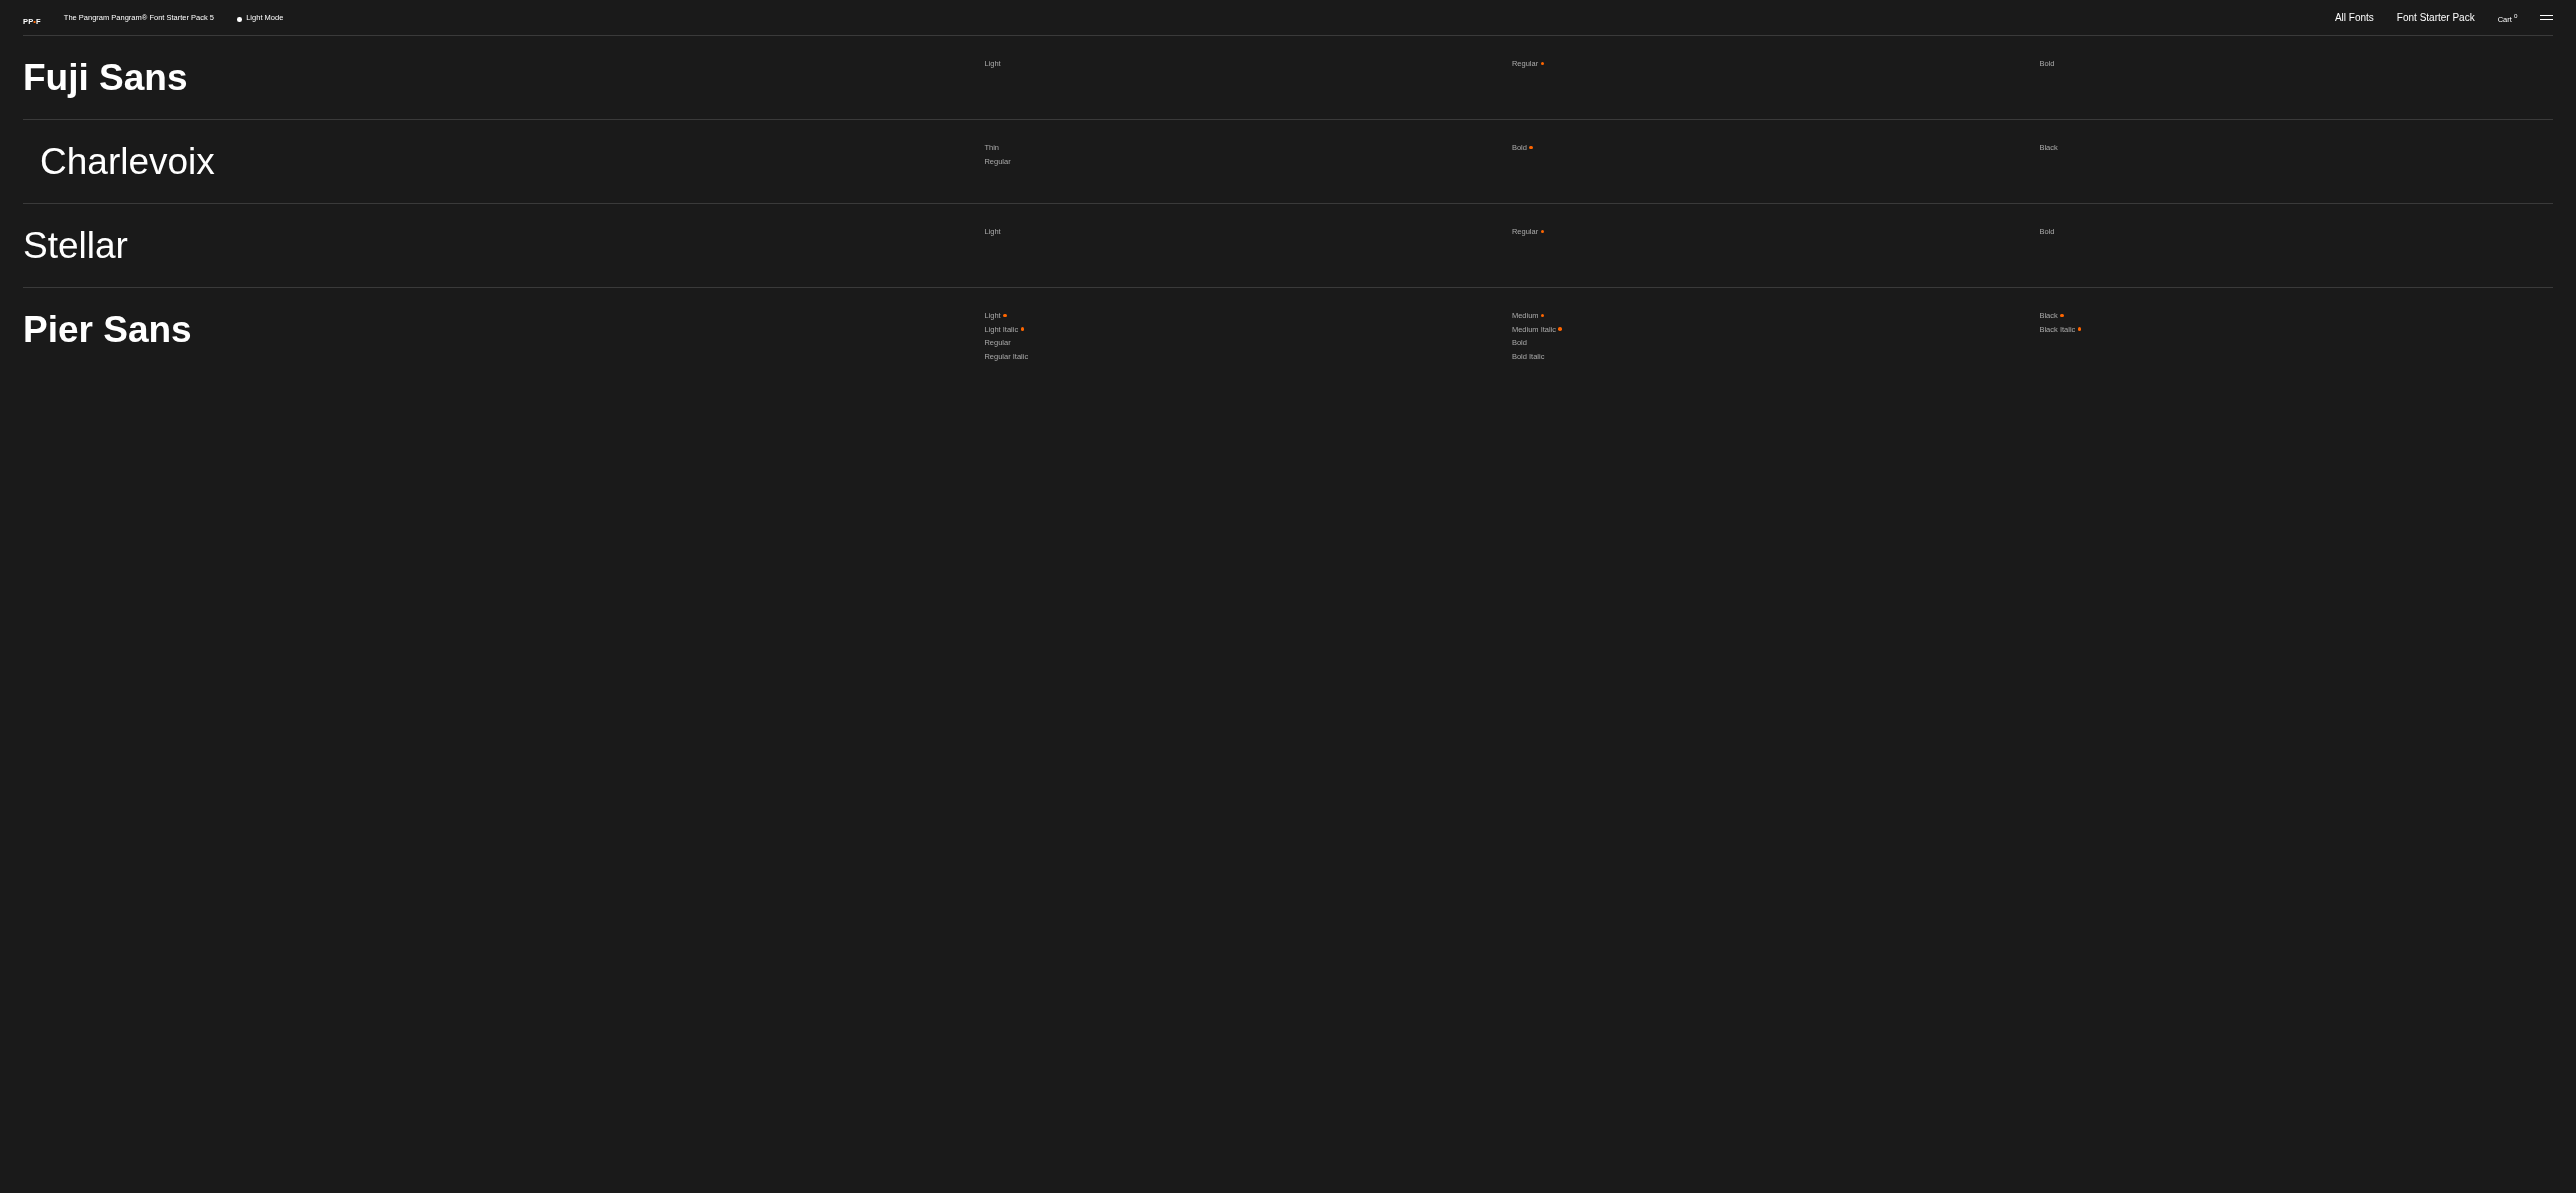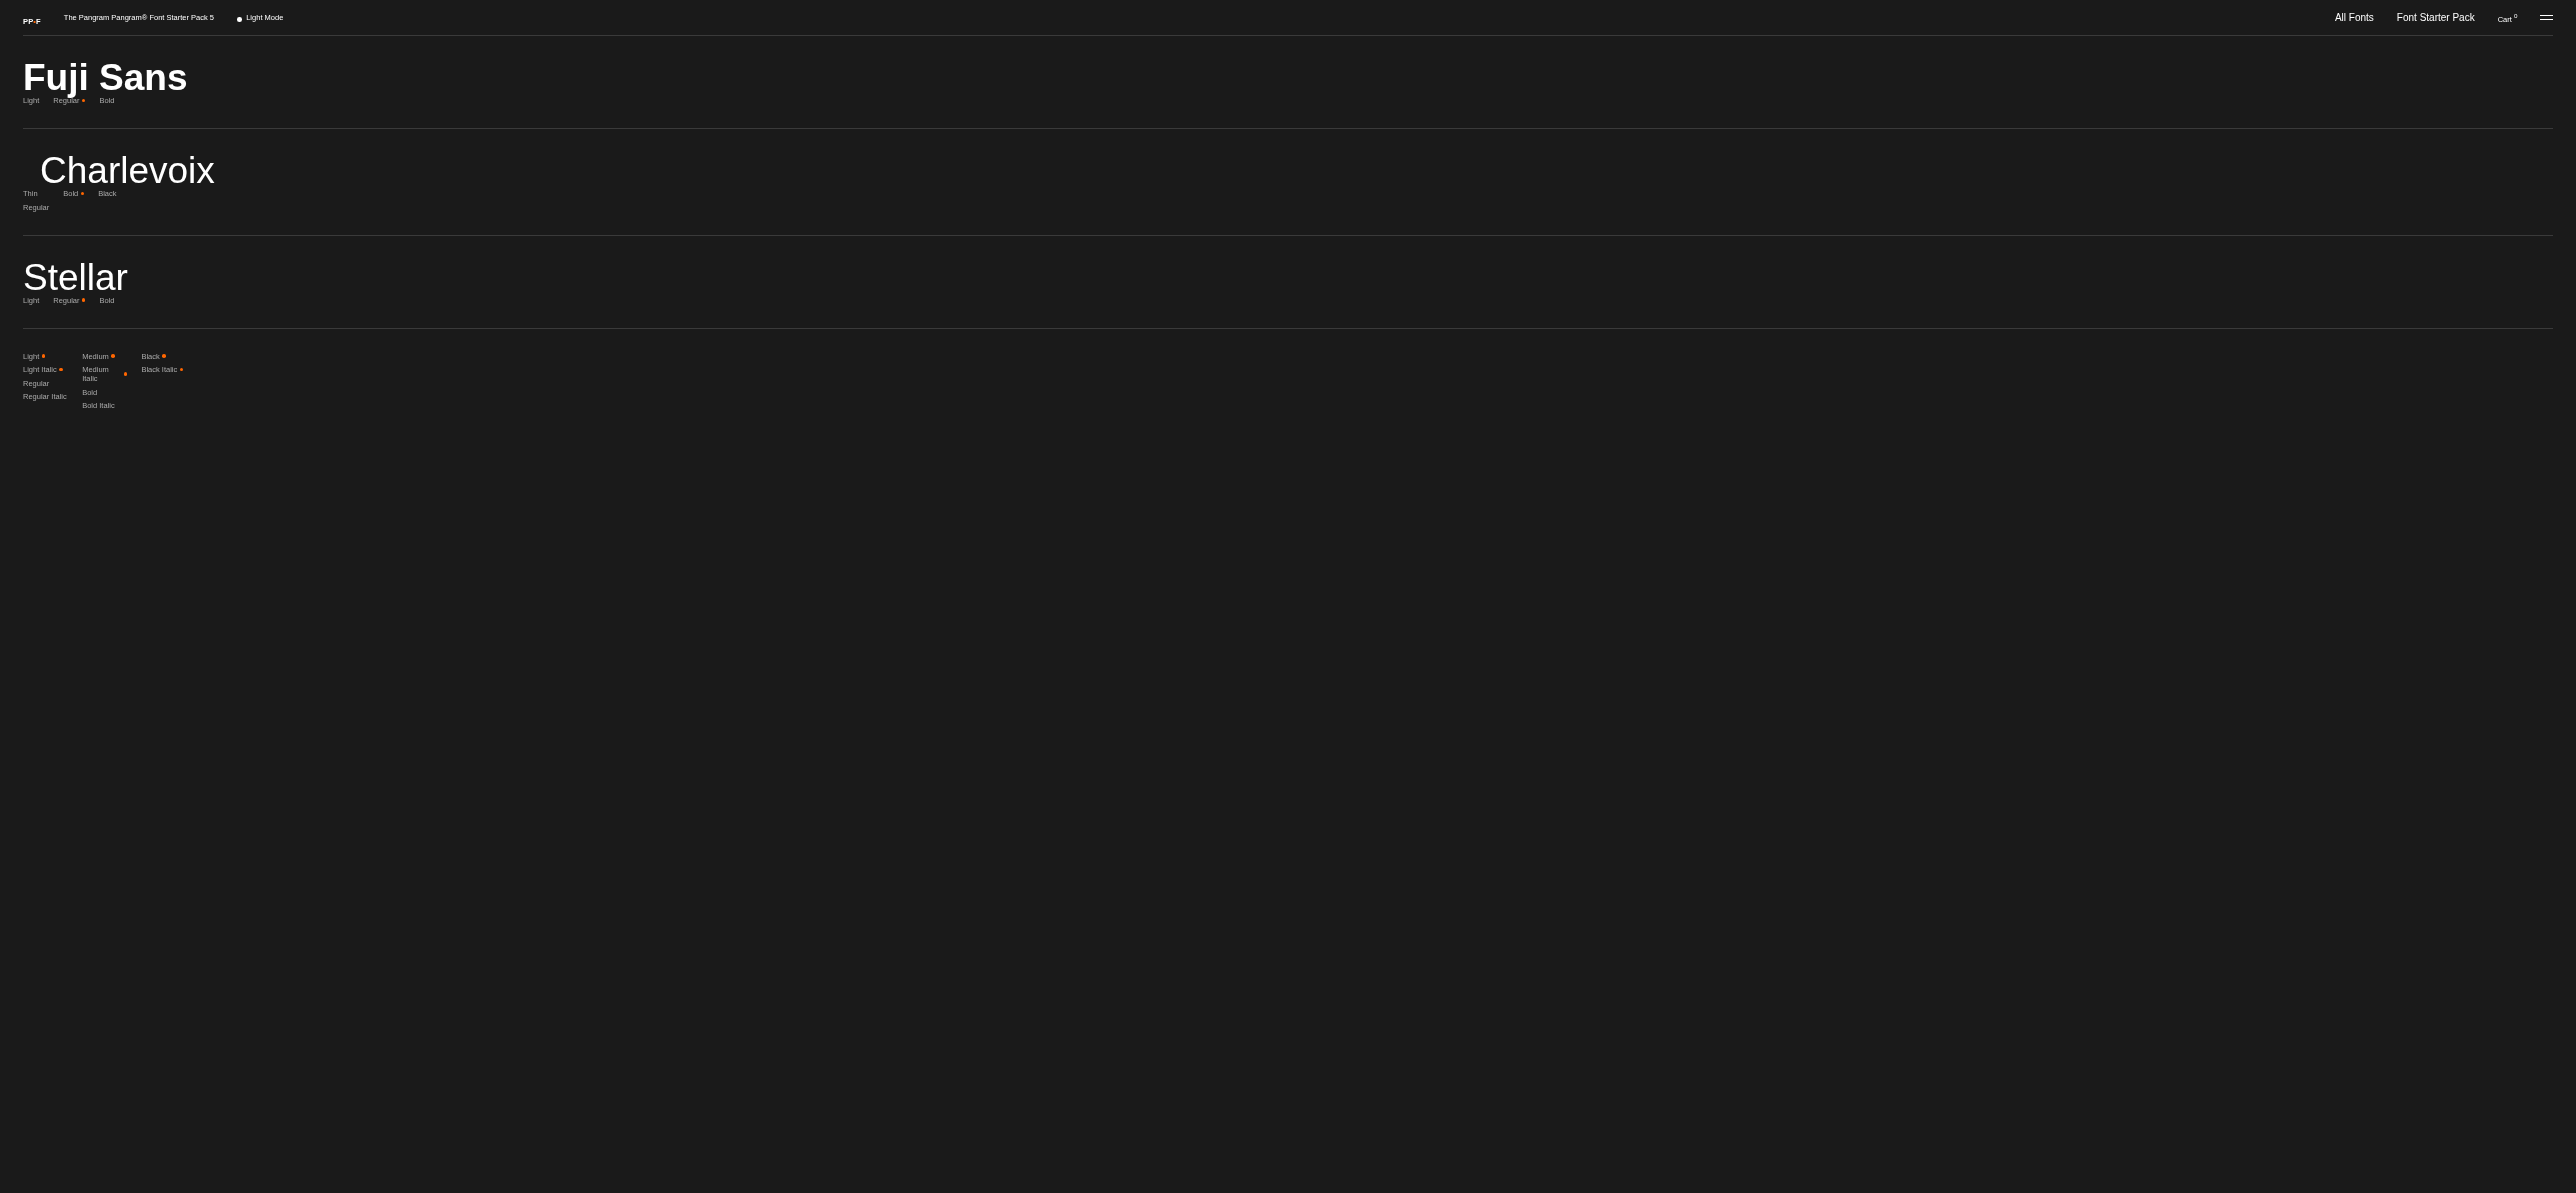--- a/index.html
+++ b/index.html
@@ -100,21 +100,20 @@
     
     .font-list {
       padding: 0 23px;
     }
 
     .font-row {
       display: flex;
       align-items: flex-start;
       padding: 23px 0;
       border-top: 0.6px solid #3a3a3a;
-      flex-direction: column;
     }
 
     .font-name-col {
       flex: 0 0 38%;
       padding-right: 11.5px;
     }
 
     .font-name {
       color: #ffffff;
       line-height: 1;
@@ -249,20 +248,23 @@
       <div class="weight-col">
         <span class="weight-item">Regular<span class="dot"></span></span>
       </div>
       <div class="weight-col">
         <span class="weight-item no-dot">Bold</span>
       </div>
     </div>
   </div>
 
   <div class="font-row">
+    <div class="font-name-col">
+      <div class="font-name pier">Pier Sans</div>
+    </div>
     <div class="weights-area">
       <div class="weight-col">
         <span class="weight-item">Light<span class="dot"></span></span>
         <span class="weight-item">Light Italic<span class="dot"></span></span>
         <span class="weight-item no-dot">Regular</span>
         <span class="weight-item no-dot">Regular Italic</span>
       </div>
       <div class="weight-col">
         <span class="weight-item">Medium<span class="dot"></span></span>
         <span class="weight-item">Medium Italic<span class="dot"></span></span>

